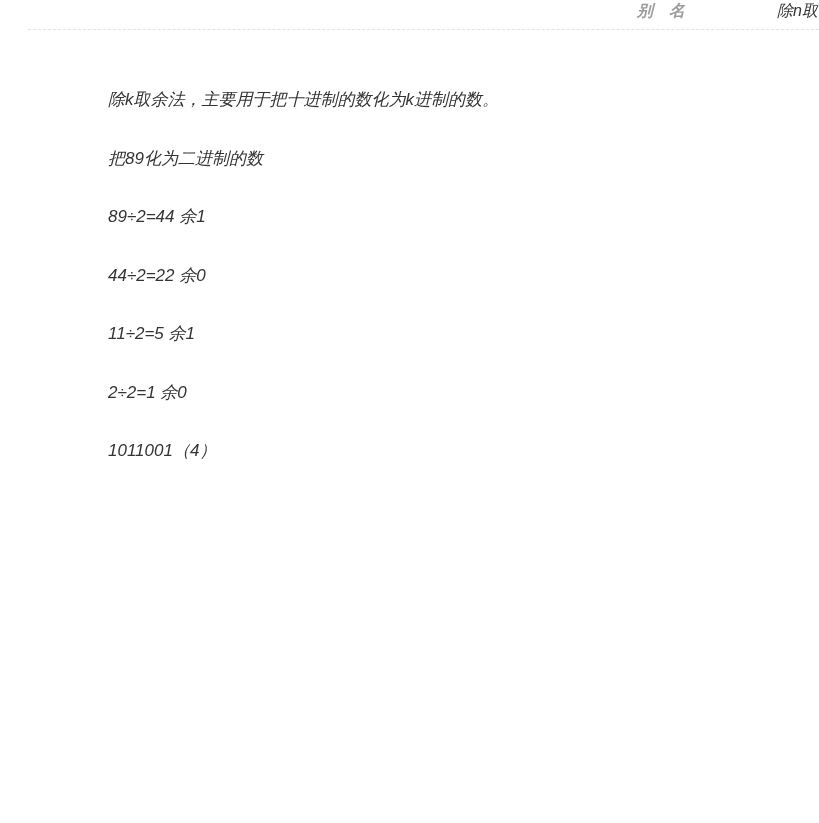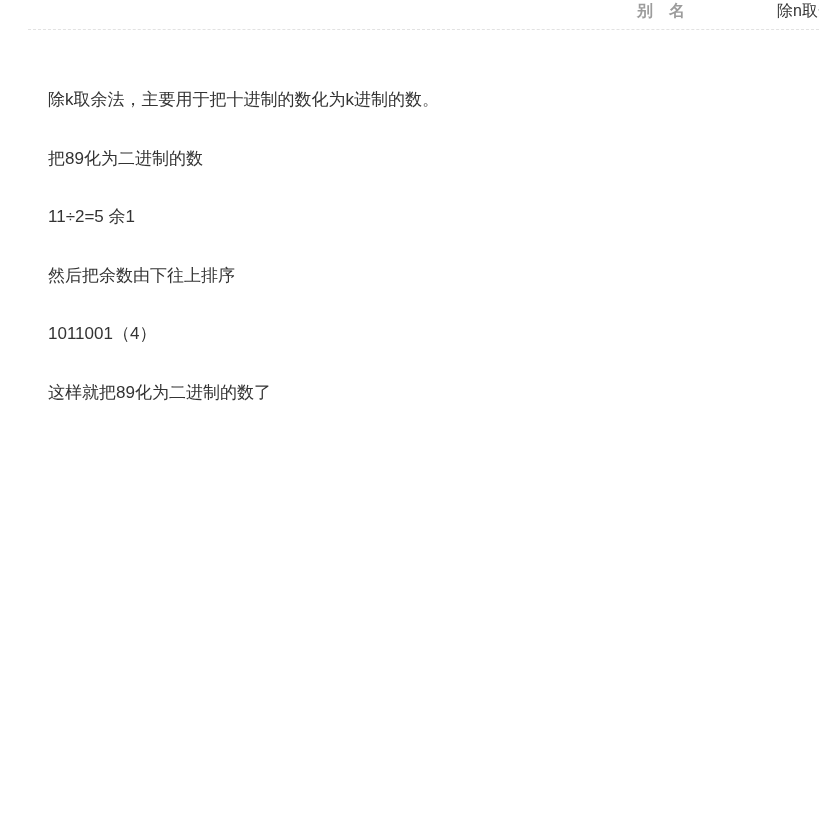--- a/index.html
+++ b/index.html
@@ -5,20 +5,21 @@
   * { box-sizing: border-box; }
   html, body { margin: 0; padding: 0; background: #ffffff; }
   .page {
     position: relative;
     width: 819px;
     height: 823px;
     overflow: hidden;
     background: #ffffff;
     font-family: "Liberation Sans", "DejaVu Sans", sans-serif;
     color: #333333;
+    font-style: italic;
   }
   
   .infobox {
     position: relative;
     height: 30px;
     width: 819px;
   }
   .info-label {
     position: absolute;
     left: 637px;
@@ -45,21 +46,21 @@
   .divider {
     position: absolute;
     left: 28px;
     right: 0;
     top: 29px;
     height: 0;
     border-top: 1px dashed #e2e2e2;
   }
   
   .content {
-    padding: 57px 40px 0 48px;
+    padding: 57px 40px 0 108px;
   }
   .content p {
     margin: 0 0 33px 0;
     font-size: 17px;
     line-height: 25.5px;
     color: #333333;
     white-space: pre-wrap;
   }
 </style>
 </head>
@@ -69,19 +70,20 @@
 
   <div class="infobox">
     <span class="info-label">别名</span>
     <span class="info-value">除n取余法</span>
     <div class="divider"></div>
   </div>
 
   <div class="content">
     <p>除k取余法，主要用于把十进制的数化为k进制的数。</p>
     <p>把89化为二进制的数</p>
+    <p>89÷2=44 余1</p>
+    <p>44÷2=22 余0</p>
     <p>11÷2=5 余1</p>
-    <p>然后把余数由下往上排序</p>
+    <p>2÷2=1 余0</p>
     <p>1011001（4）</p>
-    <p>这样就把89化为二进制的数了</p>
   </div>
 
 </div>
 
 </body></html>

